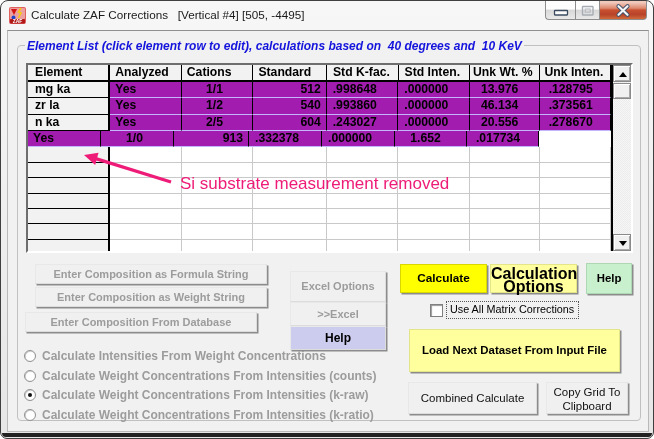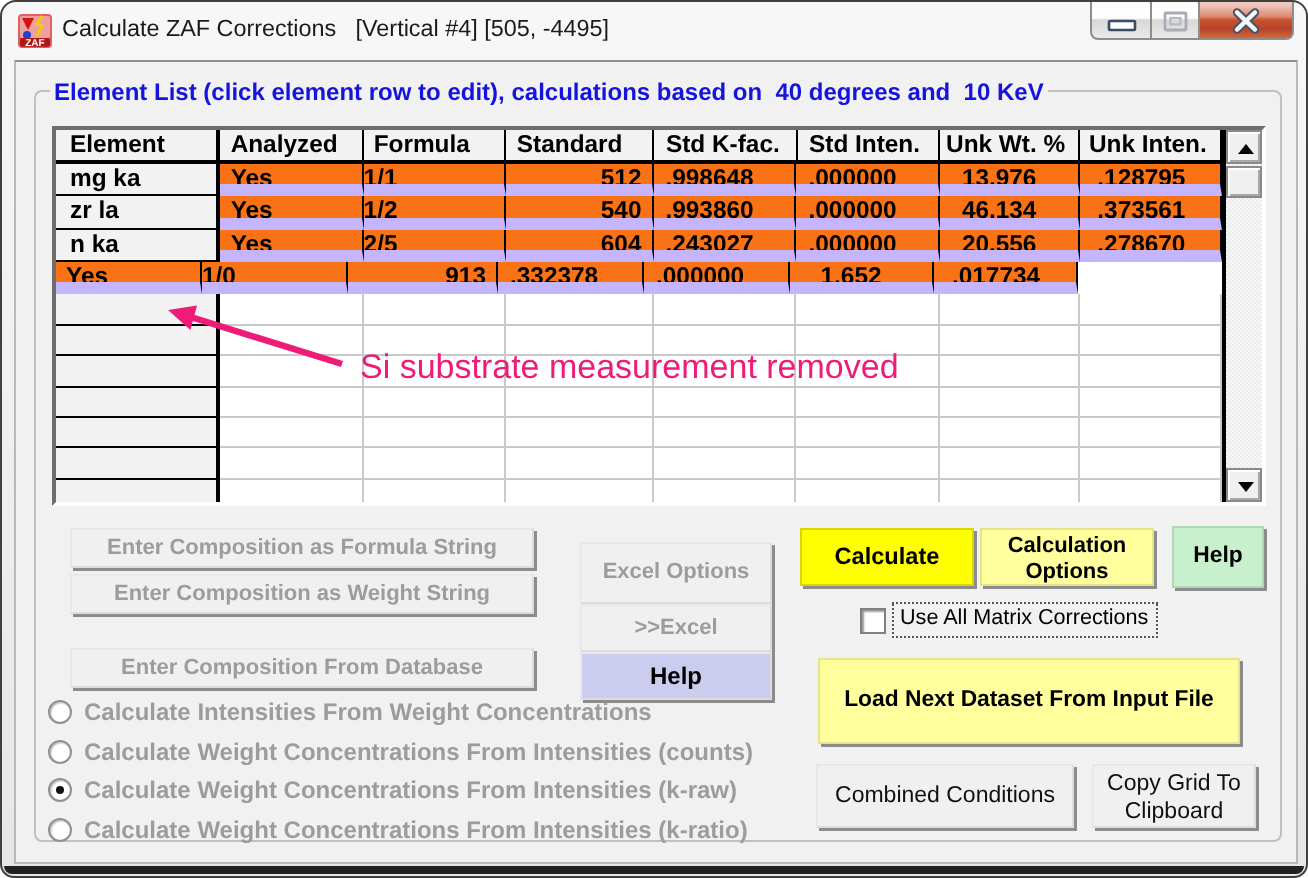--- a/index.html
+++ b/index.html
@@ -17,34 +17,34 @@
   #winbtns { position:absolute; left:544px; top:0px; height:19px; display:flex; }
   .wb { height:19px; border:1px solid #8d8d8d; border-top:none; position:relative; }
   .wb.min { width:30px; border-radius:0 0 0 4px; background:linear-gradient(#fdfdfd 45%,#d8d8d8 50%,#e9e9e9); border-right:none;}
   .wb.max { width:25px; background:linear-gradient(#fdfdfd 45%,#d8d8d8 50%,#e9e9e9); }
   .wb.cls { width:47px; border-radius:0 0 4px 0; border-left:none;
     background:linear-gradient(#f0c8bc 8%, #dd8a70 40%, #c8502f 50%, #b8432a 75%, #d06a3a); }
   
   #client { position:absolute; left:6px; top:29px; width:642px; height:402px; background:#f1f1f1; border:1px solid #b9b9b9; border-top:1.5px solid #8f8f8f;}
   
   #group { position:absolute; left:16px; top:44px; width:624px; height:376px; border:1px solid #c0c0c0; border-radius:4px; }
-  #grouplabel { position:absolute; left:24px; top:37.5px; background:#f1f1f1; padding:0 2px; font-size:12px; font-weight:bold; color:#1414dd; white-space:pre; }
+  #grouplabel { position:absolute; left:24px; top:37.5px; background:#f1f1f1; padding:0 2px; font-size:12px; font-weight:bold; color:#1414dd; white-space:pre;font-style:italic; }
   
   #tablewrap { position:absolute; left:25px; top:62px; width:607px; height:190px; background:#fff;
      border:2px solid; border-color:#6e6e6e #ffffff #ffffff #6e6e6e; overflow:hidden; }
   #grid { position:absolute; left:0; top:0; width:585px; height:186px; border-right:2px solid #000; overflow:hidden; }
   .row { display:flex; width:583px; }
   .c { overflow:hidden; white-space:pre; font-size:12.2px; font-weight:bold; color:#000; }
   .hdr .c { border-right:1px solid #000; border-bottom:2px solid #000; background:#f2f2f2; height:17px; line-height:15px; }
-  .dr .c { border-right:1px solid #000; border-bottom:6px solid #c4b5fd; background:#f97316; height:16.3px; line-height:15px; }
+  .dr .c { border-right:1px solid #000; border-bottom:1px solid #c4b5fd; background:#a21caf; height:16.3px; line-height:15px; }
   .er .c { border-right:1px solid #c9c9c9; border-bottom:1px solid #c9c9c9; background:#fff; height:15.45px; }
   .row .c0 { width:84px; border-right:2px solid #000 !important; background:#f2f2f2 !important; border-bottom:1px solid #000; padding-left:7px; }
   .hdr .c0 { border-bottom:2px solid #000; }
   .c1 { width:73px; padding-left:5px; }
-  .c2 { width:73px; text-align:left; padding-right:5px; }
+  .c2 { width:73px; text-align:center; padding-right:5px; }
   .c3 { width:75px; text-align:right; padding-right:5px; }
   .c4 { width:73px; padding-left:6px; }
   .c5 { width:73px; padding-left:6px; }
   .c6 { width:72px; text-align:center; padding-right:10px; }
   .c7 { width:72px; text-align:center; padding-right:9px; }
   .hdr .c2,.hdr .c3 { text-align:left; padding-left:5px; }
   .hdr .c6 { text-align:left; padding-left:3px; padding-right:0; }
   .hdr .c7 { text-align:left; padding-left:4px; padding-right:0; }
   
   #sbar { position:absolute; right:0; top:0; width:18px; height:186px;
@@ -106,21 +106,21 @@
   </div>
   <div id="client"></div>
   <div id="group"></div>
   <div id="grouplabel">Element List (click element row to edit), calculations based on&nbsp; 40 degrees and&nbsp; 10 KeV</div>
 
   <div id="tablewrap">
     <div id="grid">
       <div class="row hdr">
         <div class="c c0">Element</div>
           <div class="c c1">Analyzed</div>
-          <div class="c c2">Formula</div>
+          <div class="c c2">Cations</div>
           <div class="c c3">Standard</div>
           <div class="c c4">Std K-fac.</div>
           <div class="c c5">Std Inten.</div>
           <div class="c c6">Unk Wt. %</div>
           <div class="c c7">Unk Inten.</div>
       </div>
       <div class="row dr">
           <div class="c c0">mg ka</div>
           <div class="c c1">Yes</div>
           <div class="c c2">1/1</div>
@@ -242,35 +242,35 @@
   </div>
 
   <svg id="anno" width="654" height="439" viewBox="0 0 654 439">
     <path d="M94 157.4 L170 181" stroke="#ee1c78" stroke-width="3.2" fill="none"></path>
     <polygon points="83,154 97.5,151.8 94.2,164" fill="#ee1c78"></polygon>
   </svg>
   <div id="annotext">Si substrate measurement removed</div>
 
   <div class="btn" style="left:34px; top:263px; width:232px; height:20px; line-height:18px;">Enter Composition as Formula String</div>
   <div class="btn" style="left:34px; top:286px; width:232px; height:20px; line-height:18px;">Enter Composition as Weight String</div>
-  <div class="btn" style="left:34px; top:310.5px; width:232px; height:20px; line-height:18px;margin-top:12px;">Enter Composition From Database</div>
+  <div class="btn" style="left:24px; top:310.5px; width:232px; height:20px; line-height:18px;">Enter Composition From Database</div>
 
   <div class="btn" style="left:289px; top:270px; width:96px; height:31px; line-height:29px;">Excel Options</div>
   <div class="btn" style="left:289px; top:301px; width:96px; height:24px; line-height:22px;">&gt;&gt;Excel</div>
   <div class="btn lav" style="left:289px; top:325px; width:96px; height:24px; line-height:22px; font-size:12px;">Help</div>
 
   <div class="btn yellow" style="left:399px; top:263px; width:87px; height:29px; line-height:27px; font-size:11.8px;">Calculate</div>
-  <div class="btn paleyellow" style="left:489px; top:263px; width:87px; height:29px; line-height:13px; font-size:11px; padding-top:1.5px;">Calculation<br>Options</div>
+  <div class="btn paleyellow" style="left:489px; top:263px; width:87px; height:29px; line-height:13px; font-size:16px; padding-top:1.5px;">Calculation<br>Options</div>
   <div class="btn green" style="left:585px; top:262px; width:46px; height:31px; line-height:29px; font-size:11.4px;">Help</div>
 
   <div id="cb"></div>
   <div id="cblabel">Use All Matrix Corrections</div>
 
   <div class="btn paleyellow" style="left:408px; top:328px; width:211px; height:43px; line-height:41px; font-size:11.4px;">Load Next Dataset From Input File</div>
-  <div class="btn dark" style="left:407px; top:381px; width:129px; height:32px; line-height:30px;">Combined Conditions</div>
+  <div class="btn dark" style="left:407px; top:381px; width:129px; height:32px; line-height:30px;">Combined Calculate</div>
   <div class="btn dark" style="left:545px; top:381px; width:82px; height:32px; line-height:14px; padding-top:2px;">Copy Grid To<br>Clipboard</div>
 
   <div class="radio" style="left:23px; top:349px;"></div>
   <div class="rlabel" style="left:41px; top:348px;text-align:right;">Calculate Intensities From Weight Concentrations</div>
   <div class="radio" style="left:23px; top:368.5px;"></div>
   <div class="rlabel" style="left:41px; top:367.5px;">Calculate Weight Concentrations From Intensities (counts)</div>
   <div class="radio sel" style="left:23px; top:388px;"></div>
   <div class="rlabel" style="left:41px; top:387px;">Calculate Weight Concentrations From Intensities (k-raw)</div>
   <div class="radio" style="left:23px; top:407.5px;"></div>
   <div class="rlabel" style="left:41px; top:406.5px;">Calculate Weight Concentrations From Intensities (k-ratio)</div>

